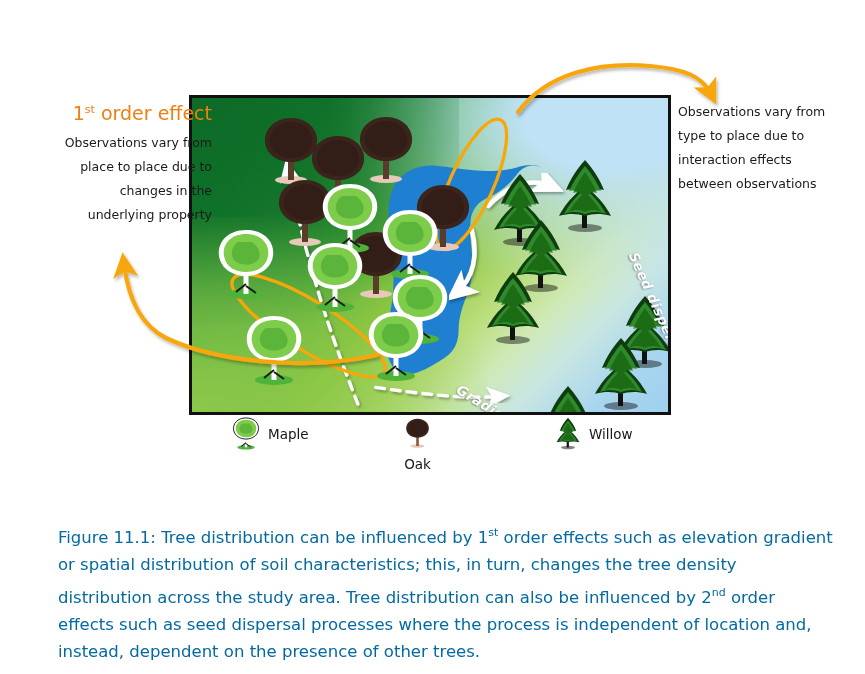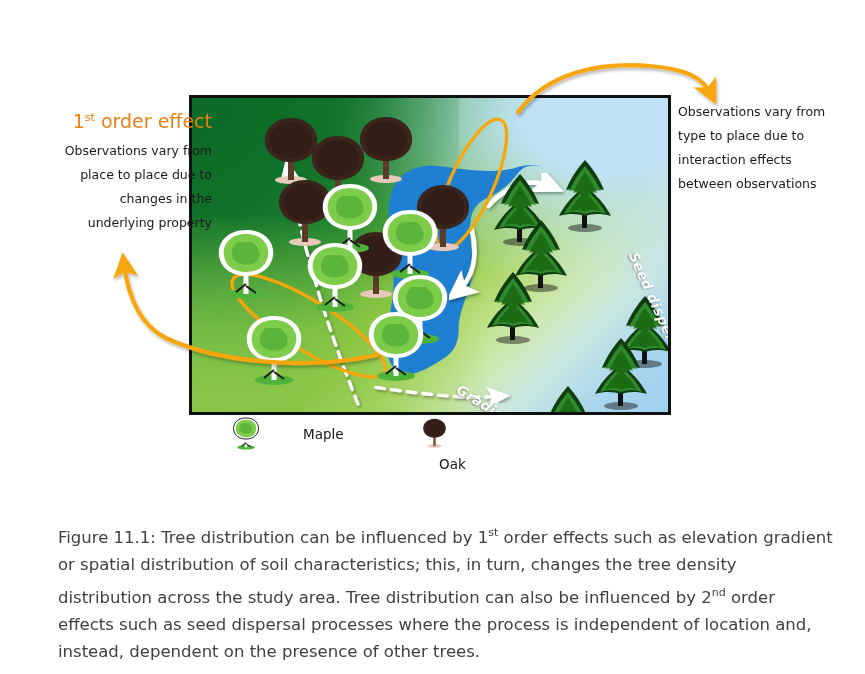--- a/index.html
+++ b/index.html
@@ -76,21 +76,21 @@
   #label-gradient-soil{
     left:266px; top:282px;
     font-size:13.5px;
     transform:rotate(32deg);
     transform-origin:left center;
   }
 
   
   .annot{position:absolute;width:150px;}
   .annot h3{
-    margin:8px 0 8px 0;
+    margin:0 0 8px 0;
     color:#f07f11;
     font-family:"DejaVu Sans", sans-serif;
     font-weight:400;
     font-size:19px;
     line-height:19px;
   }
   .annot h3 sup{font-size:11px;}
   .annot p{
     margin:0;
     color:#1a1a1a;
@@ -111,38 +111,37 @@
     position:absolute;
     top:0;
     display:flex;
     align-items:center;
     gap:7px;
   }
   .legend-item .lbl{
     font-family:"DejaVu Sans", sans-serif;
     font-size:13.5px;
     color:#161616;
-    margin-left:35px;
   }
   #legend-maple{left:42px;}
   #legend-oak{left:215px;flex-direction:column;}
   #legend-willow{left:365px;}
 
   
   #arrow-layer{
     position:absolute;left:0;top:0;width:865px;height:500px;
     pointer-events:none;
   }
 
   
   #caption{
     position:absolute;
     left:58px; top:519px;
     width:775px;
-    color:#404040;
+    color:#0369a1;
     font-family:"DejaVu Sans", sans-serif;
     font-size:16.5px;
     line-height:27.5px;
     text-align:left;
   }
   #caption sup{font-size:11px;}
 </style>
 </head>
 <body>
 
@@ -373,17 +372,27 @@
     <div class="legend-item" id="legend-oak">
       <svg width="27" height="32" viewBox="0 0 62 70">
           <ellipse cx="31" cy="65" rx="16" ry="4" fill="#e6c9b8"></ellipse>
           <rect x="28" y="40" width="6" height="25" fill="#8a5a3c"></rect>
           <path d="M31 2 C14 2 4 14 5 26 C6 38 17 46 31 46 C45 46 56 38 57 26 C58 14 48 2 31 2Z" fill="#3a241b"></path>
           <path d="M31 6 C18 6 9 16 10 26 C11 36 20 42 31 42 C42 42 51 36 52 26 C53 16 44 6 31 6Z" fill="#2b1a12" opacity=".55"></path>
         </svg>
       <span class="lbl">Oak</span>
     </div>
 
+    <div class="legend-item" id="legend-willow">
+      <svg width="28" height="34" viewBox="0 0 62 78">
+          <ellipse cx="31" cy="70" rx="16" ry="4" fill="#0c0c0c" opacity=".5"></ellipse>
+          <rect x="28" y="54" width="5" height="16" fill="#111"></rect>
+          <path d="M31 2 C22 12 16 22 12 32 C18 31 22 32 24 34 C17 40 10 48 5 58 C16 55 24 56 31 58 C38 56 46 55 57 58 C52 48 45 40 38 34 C40 32 44 31 50 32 C46 22 40 12 31 2Z" fill="#0f3d10"></path>
+          <path d="M31 8 C24 16 19 25 15 33 C20 32 24 33 26 35 C20 41 14 48 10 56 C19 53 25 54 31 56 C37 54 43 53 52 56 C48 48 42 41 36 35 C38 33 42 32 47 33 C43 25 38 16 31 8Z" fill="#2f8a2c"></path>
+          <path d="M31 14 C26 21 22 28 19 35 C23 34 26 35 28 37 C23 42 18 48 15 54 C22 51 27 52 31 54 C35 52 40 51 47 54 C44 48 39 42 34 37 C36 35 39 34 43 35 C40 28 36 21 31 14Z" fill="#17620f" opacity=".75"></path>
+        </svg>
+      <span class="lbl">Willow</span>
+    </div>
 
   </div>
 </div>
 
 <div id="caption"><span>Figure 11.1: Tree distribution can be influenced by 1</span><sup>st</sup><span> order effects such as elevation gradient or spatial distribution of soil characteristics; this, in turn, changes the tree density distribution across the study area. Tree distribution can also be influenced by 2</span><sup>nd</sup><span> order effects such as seed dispersal processes where the process is independent of location and, instead, dependent on the presence of other trees.</span></div>
 
 </body></html>

